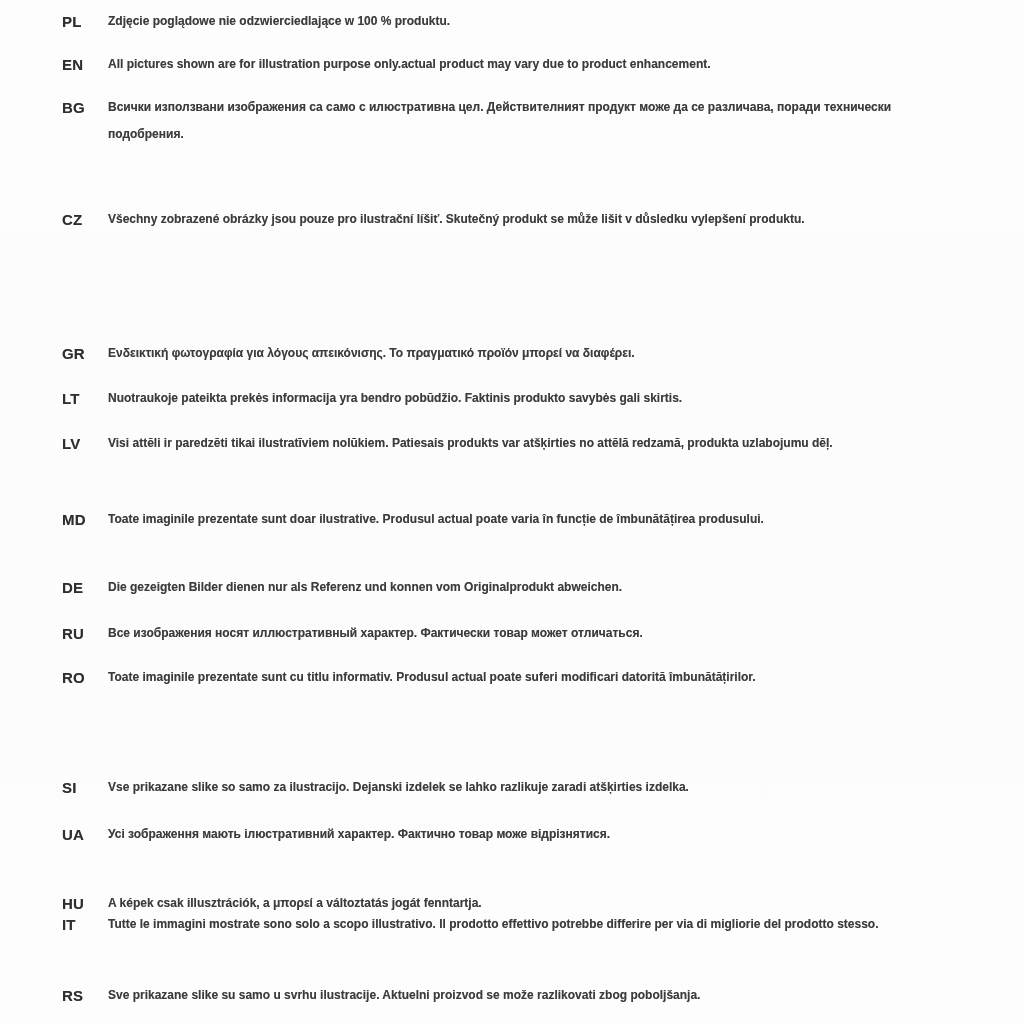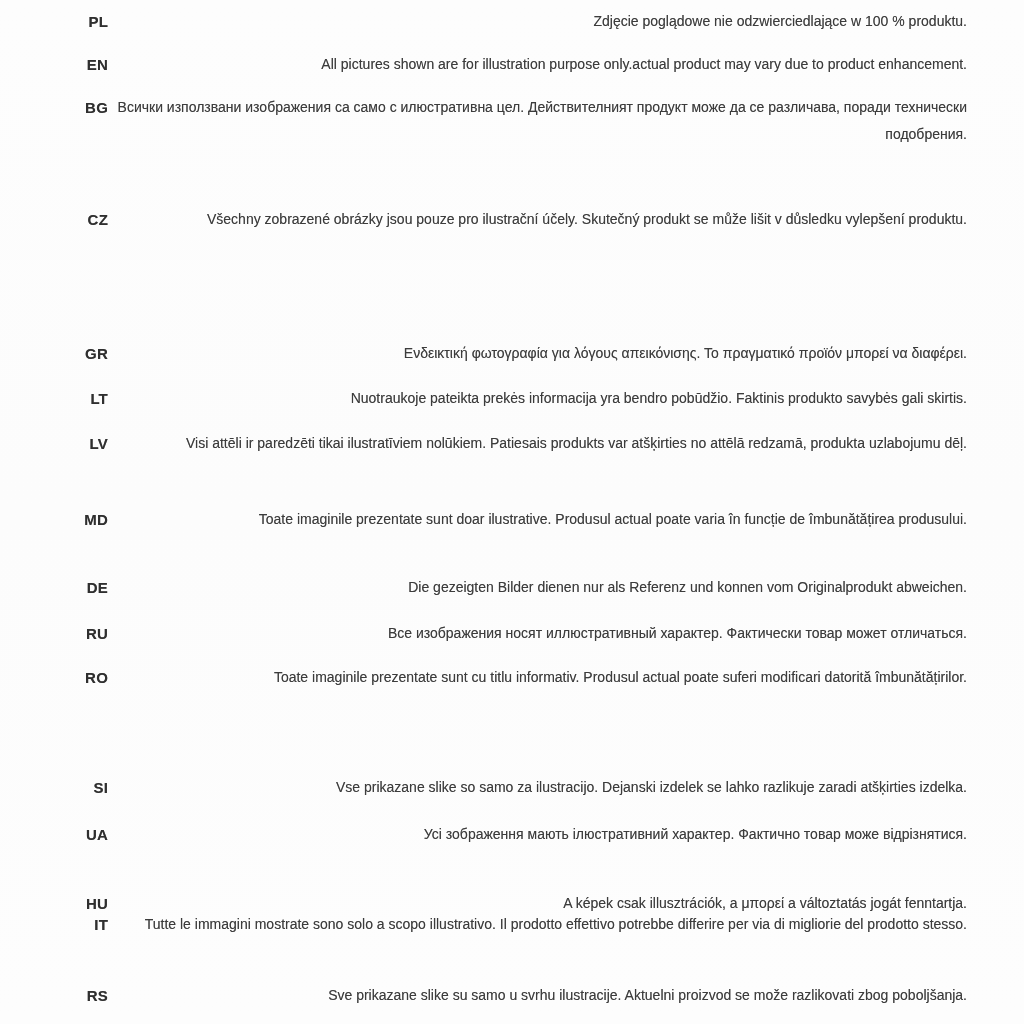--- a/index.html
+++ b/index.html
@@ -14,38 +14,38 @@
     background: linear-gradient(180deg, #fdfdfd 0%, #fcfcfc 50%, #fdfdfd 100%);
     overflow: hidden;
     font-family: "Liberation Sans", sans-serif;
   }
   .row {
     position: absolute;
     left: 62px;
     width: 905px;
     display: flex;
     align-items: flex-start;
-    text-align: right;
   }
   .code {
     flex: 0 0 46px;
     width: 46px;
     font-size: 15px;
     line-height: 27px;
     font-weight: 700;
     color: #2f2f2f;
     text-shadow: 0 0 0.6px rgba(60,60,60,0.55);
     letter-spacing: 0.2px;
   }
   .text {
     flex: 1 1 auto;
-    font-size: 14px;
+    font-size: 12px;
     line-height: 27px;
     color: #3c3c3c;
     text-shadow: 0 0 0.6px rgba(70,70,70,0.5);
+    font-weight: bold;
   }
 </style>
 </head>
 <body>
 
 <div class="page">
 
   <div class="row" style="top:8px">
     <span class="code">PL</span>
     <span class="text">Zdjęcie poglądowe nie odzwierciedlające w 100 % produktu.</span>
@@ -57,21 +57,21 @@
   </div>
 
   <div class="row" style="top:94px">
     <span class="code">BG</span>
     <span class="text">Всички използвани изображения са само с илюстративна цел. Действителният продукт може да се различава, поради технически подобрения.</span>
   </div>
 
 
   <div class="row" style="top:206px">
     <span class="code">CZ</span>
-    <span class="text">Všechny zobrazené obrázky jsou pouze pro ilustrační účely. Skutečný produkt se může lišit v důsledku vylepšení produktu.</span>
+    <span class="text">Všechny zobrazené obrázky jsou pouze pro ilustrační líšiť. Skutečný produkt se může lišit v důsledku vylepšení produktu.</span>
   </div>
 
 
   <div class="row" style="top:340px">
     <span class="code">GR</span>
     <span class="text">Ενδεικτική φωτογραφία για λόγους απεικόνισης. Το πραγματικό προϊόν μπορεί να διαφέρει.</span>
   </div>
 
   <div class="row" style="top:385px">
     <span class="code">LT</span>

